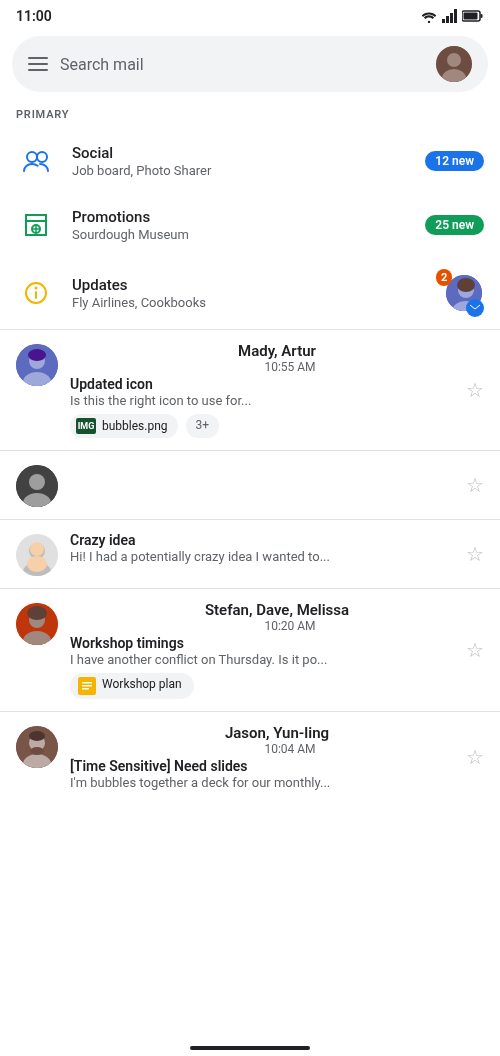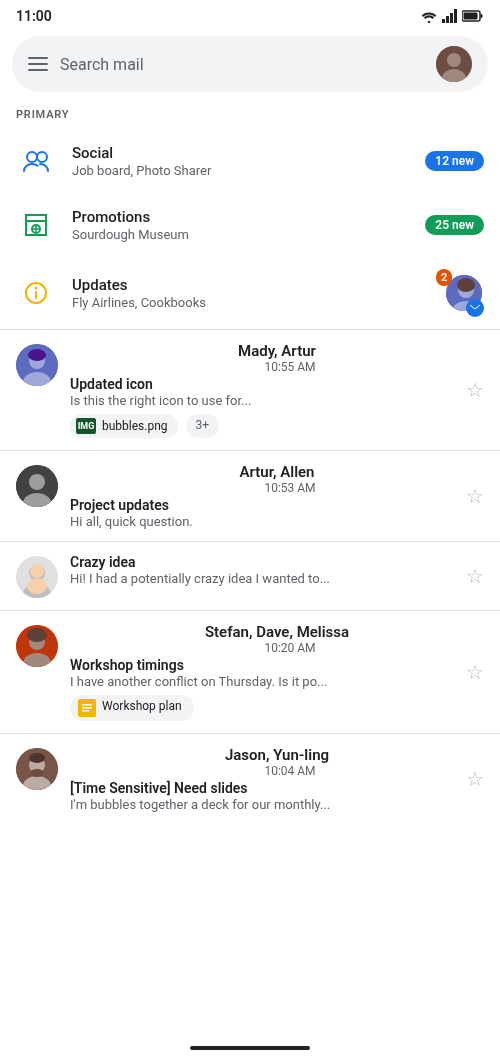--- a/index.html
+++ b/index.html
@@ -464,28 +464,20 @@
 <div class="divider"></div>
 
 <div class="email-row">
   <div class="email-avatar" style="background:#424242;">
     <svg width="42" height="42" viewBox="0 0 42 42">
       <circle cx="21" cy="21" r="21" fill="#424242"></circle>
       <circle cx="21" cy="17" r="8" fill="#9e9e9e"></circle>
       <ellipse cx="21" cy="38" rx="14" ry="10" fill="#9e9e9e"></ellipse>
     </svg>
   </div>
-  <div class="email-content">
-    <div class="email-header">
-      <span class="email-sender">Artur, Allen</span>
-      <span class="email-time">10:53 AM</span>
-    </div>
-    <div class="email-subject">Project updates</div>
-    <div class="email-preview">Hi all, quick question.</div>
-  </div>
   <span class="email-star">☆</span>
 </div>
 
 <div class="divider"></div>
 
 <div class="email-row">
   <div class="email-avatar" style="background:#e8e8e8;">
     <svg width="42" height="42" viewBox="0 0 42 42">
       <circle cx="21" cy="21" r="21" fill="#e0e0e0"></circle>
       <circle cx="21" cy="17" r="8" fill="#bdbdbd"></circle>

